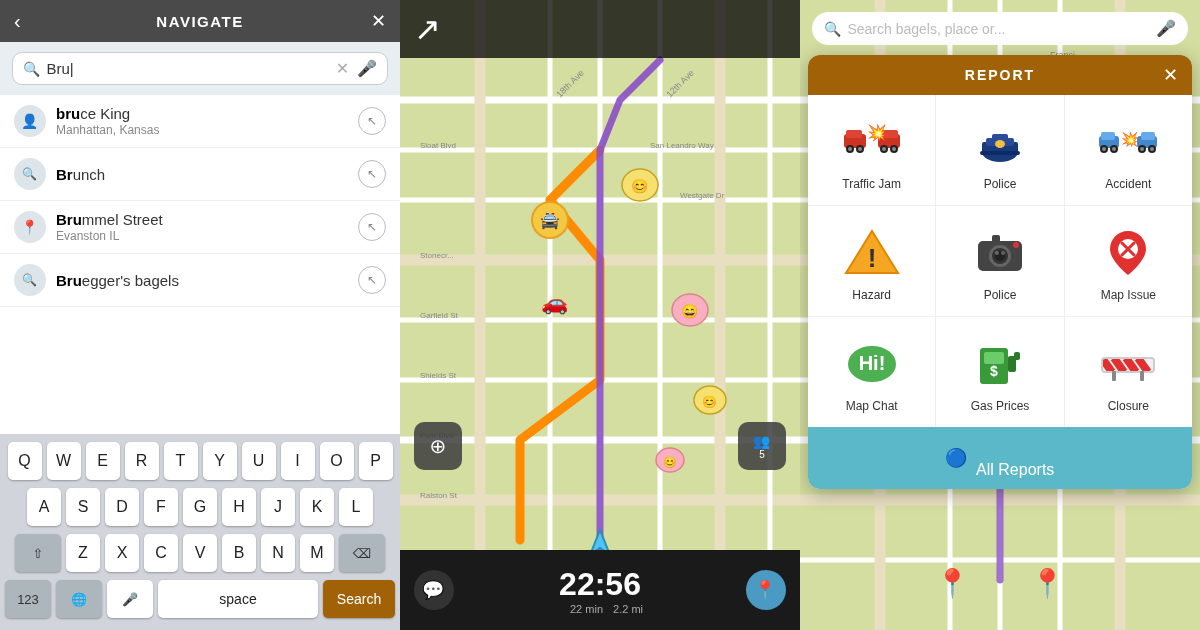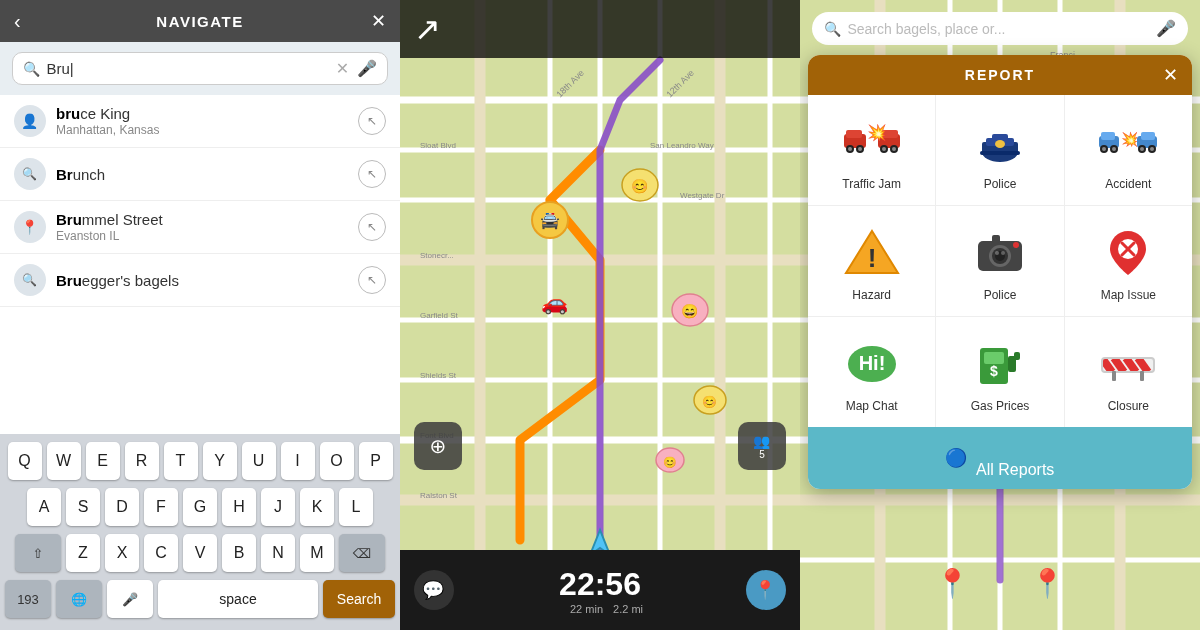--- a/index.html
+++ b/index.html
@@ -599,21 +599,21 @@
       <div class="kb-key">Z</div>
       <div class="kb-key">X</div>
       <div class="kb-key">C</div>
       <div class="kb-key">V</div>
       <div class="kb-key">B</div>
       <div class="kb-key">N</div>
       <div class="kb-key">M</div>
       <div class="kb-key wide delete">⌫</div>
     </div>
     <div class="kb-row">
-      <div class="kb-key wide num">193</div>
+      <div class="kb-key wide num">123</div>
       <div class="kb-key wide globe">🌐</div>
       <div class="kb-key wide">🎤</div>
       <div class="kb-key space">space</div>
       <div class="kb-key search-btn">Search</div>
     </div>
   </div>
 </div>
 
 <div class="panel-map">
 

